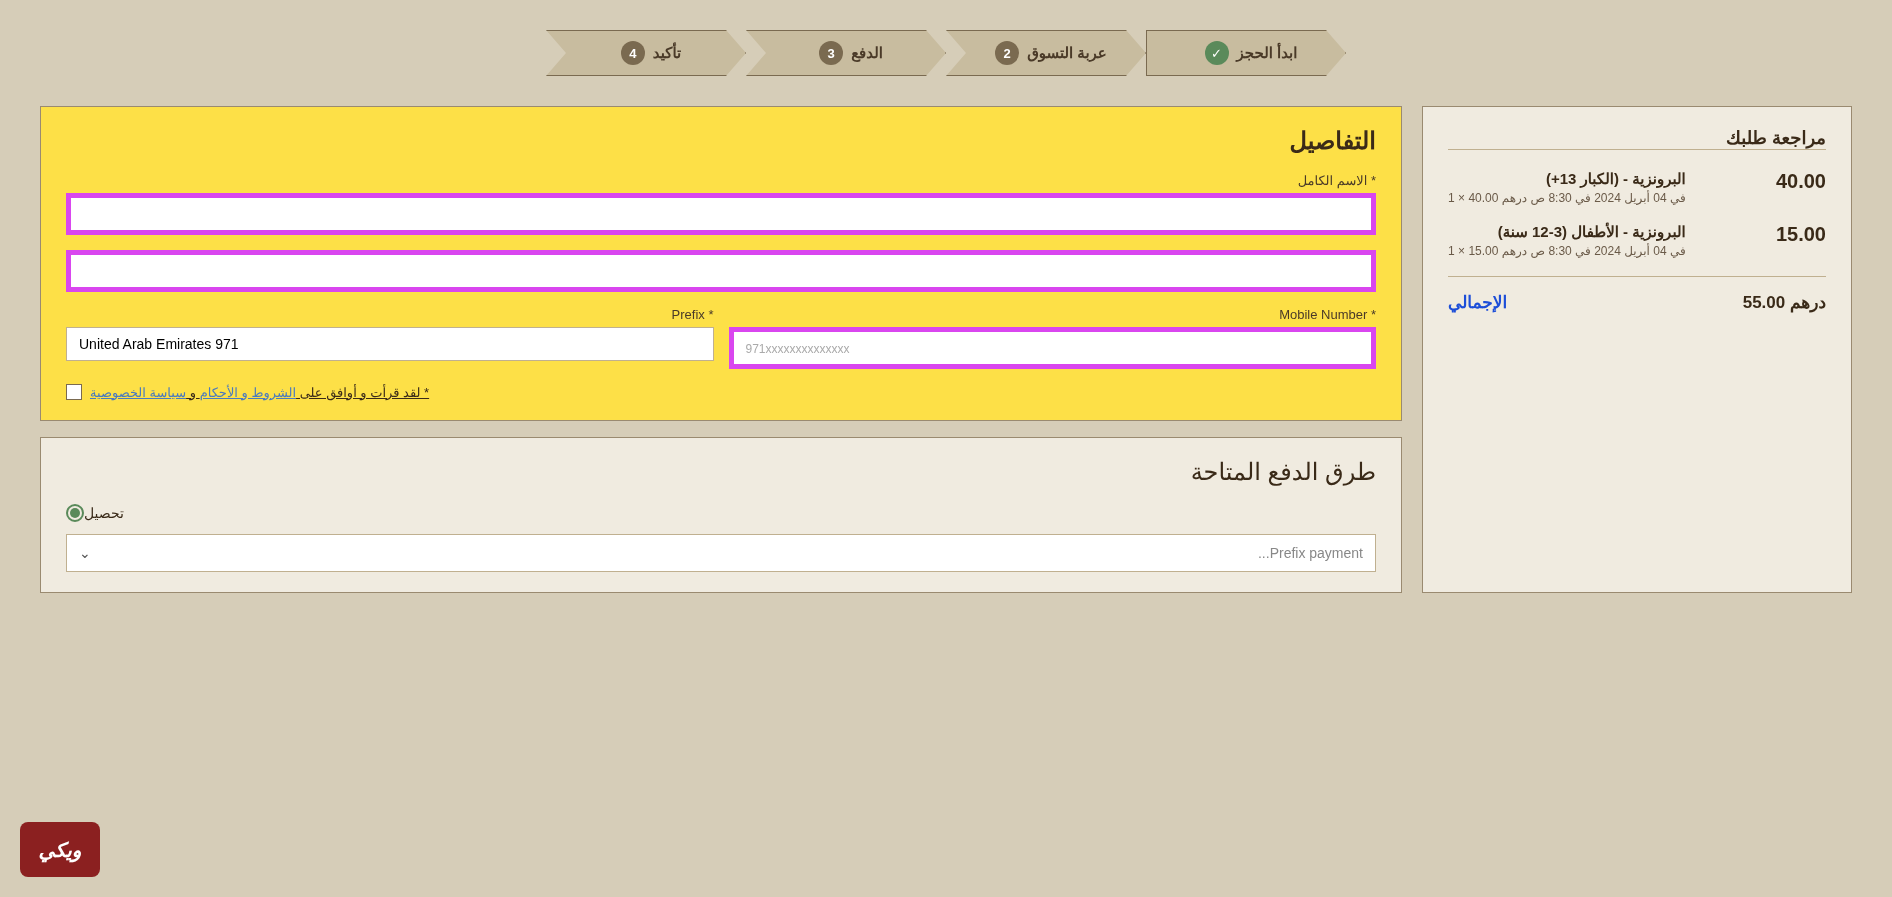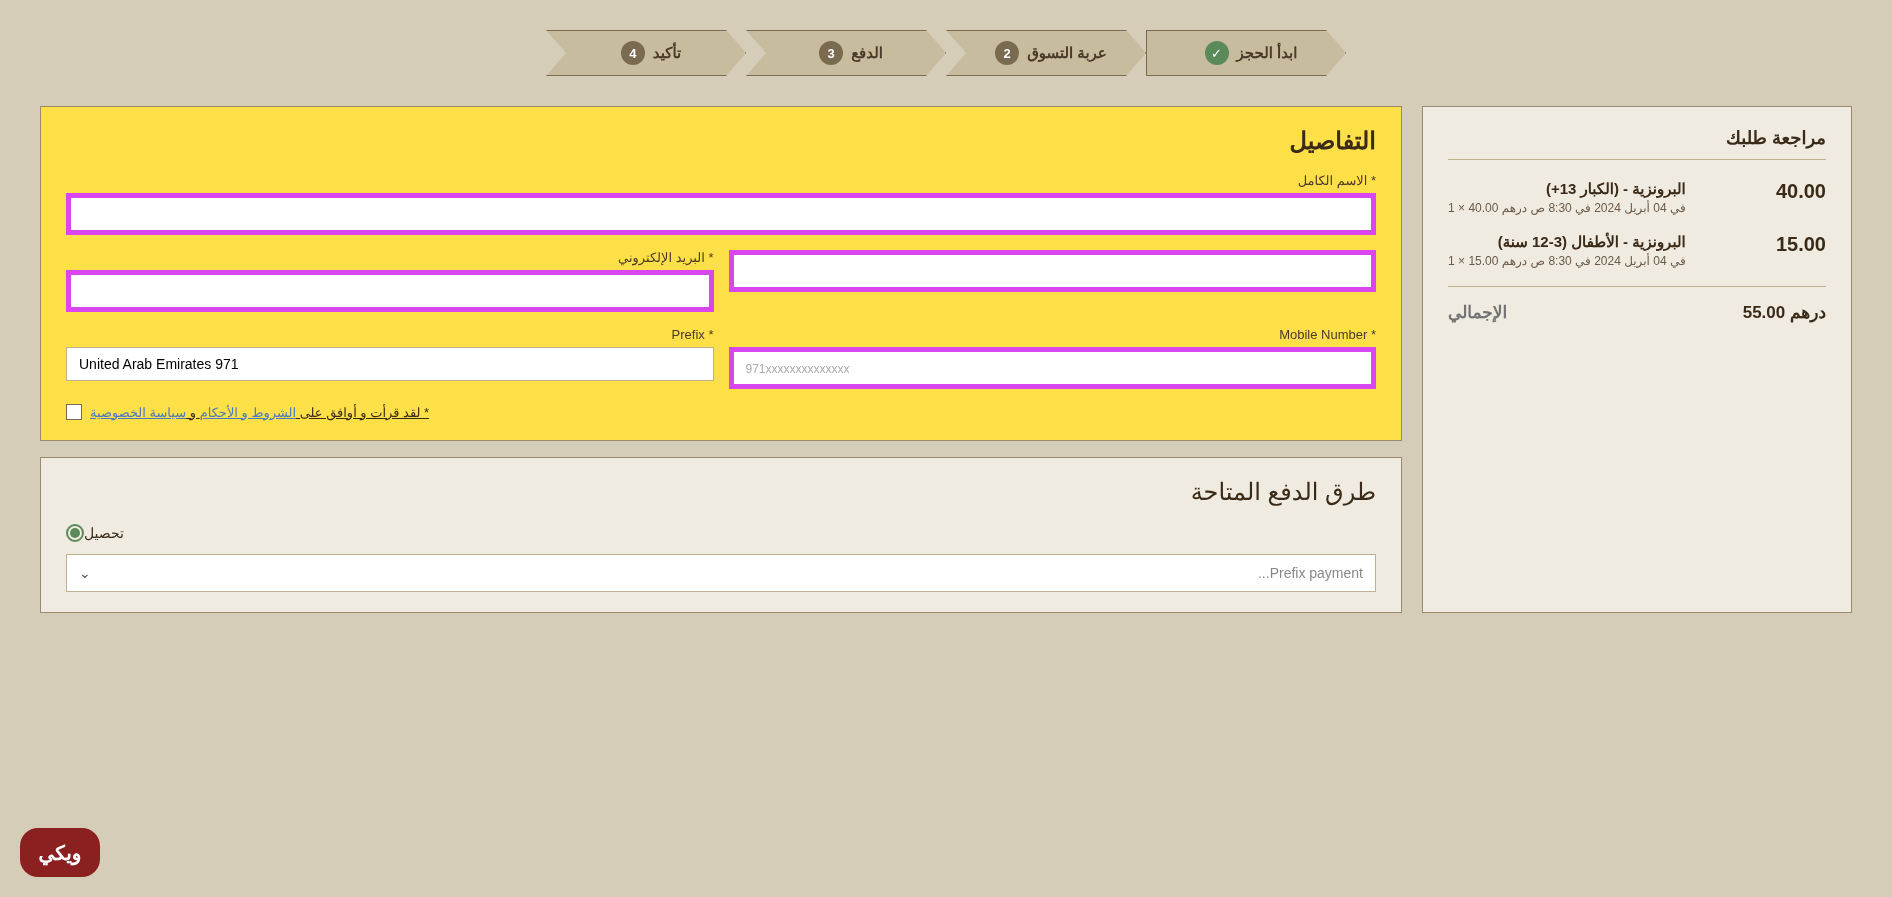--- a/index.html
+++ b/index.html
@@ -80,21 +80,20 @@
       border: 1.5px solid #9a8a70;
       padding: 20px 25px;
     }
     .order-summary-title {
       text-align: right;
       font-size: 18px;
       font-weight: bold;
       color: #3a2a18;
       margin-bottom: 20px;
       border-bottom: 1px solid #c0b090;
-      padding-bottom: 10px;
     }
     .order-item {
       display: flex;
       justify-content: space-between;
       align-items: flex-start;
       margin-bottom: 18px;
     }
     .order-item-price {
       font-size: 20px;
       color: #3a2a18;
@@ -122,21 +121,21 @@
     }
     .order-total {
       display: flex;
       justify-content: space-between;
       align-items: center;
       margin-top: 10px;
     }
     .order-total-label {
       font-size: 17px;
       font-weight: bold;
-      color: #737373;
+      color: #1d4ed8;
     }
     .order-total-amount {
       font-size: 17px;
       font-weight: bold;
       color: #3a2a18;
       direction: ltr;
     }
 
     
     .details-section {
@@ -294,25 +293,26 @@
 
     
     .logo-container {
       position: fixed;
       bottom: 20px;
       left: 20px;
     }
     .logo-box {
       background-color: #8b2020;
       width: 80px;
-      height: 49px;
-      display: flex;
-      align-items: center;
-      justify-content: center;
-      border-radius: 18px;
+      height: 55px;
+      display: flex;
+      align-items: center;
+      justify-content: center;
+      border-radius: 8px;
+      font-style: italic;
     }
     .logo-text {
       color: white;
       font-size: 20px;
       font-weight: bold;
       direction: rtl;
     }
   </style>
 </head>
 <body>
@@ -372,24 +372,20 @@
 
       <div class="form-row">
         <div class="form-group">
           <label class="form-label">* الاسم الكامل</label>
           <input class="form-input" type="text" style="">
         </div>
       </div>
 
       <div class="form-row">
         <div class="form-group">
-          <input class="form-input" type="email" style="">
-        </div>
-        <div class="form-group">
-          <label class="form-label">* البريد الإلكتروني</label>
           <input class="form-input" type="email" style="">
         </div>
       </div>
 
       <div class="form-row">
         <div class="form-group">
           <label class="form-label">* Mobile Number</label>
           <input class="form-input" type="text" placeholder="971xxxxxxxxxxxxxx" style="">
         </div>
         <div class="form-group">

